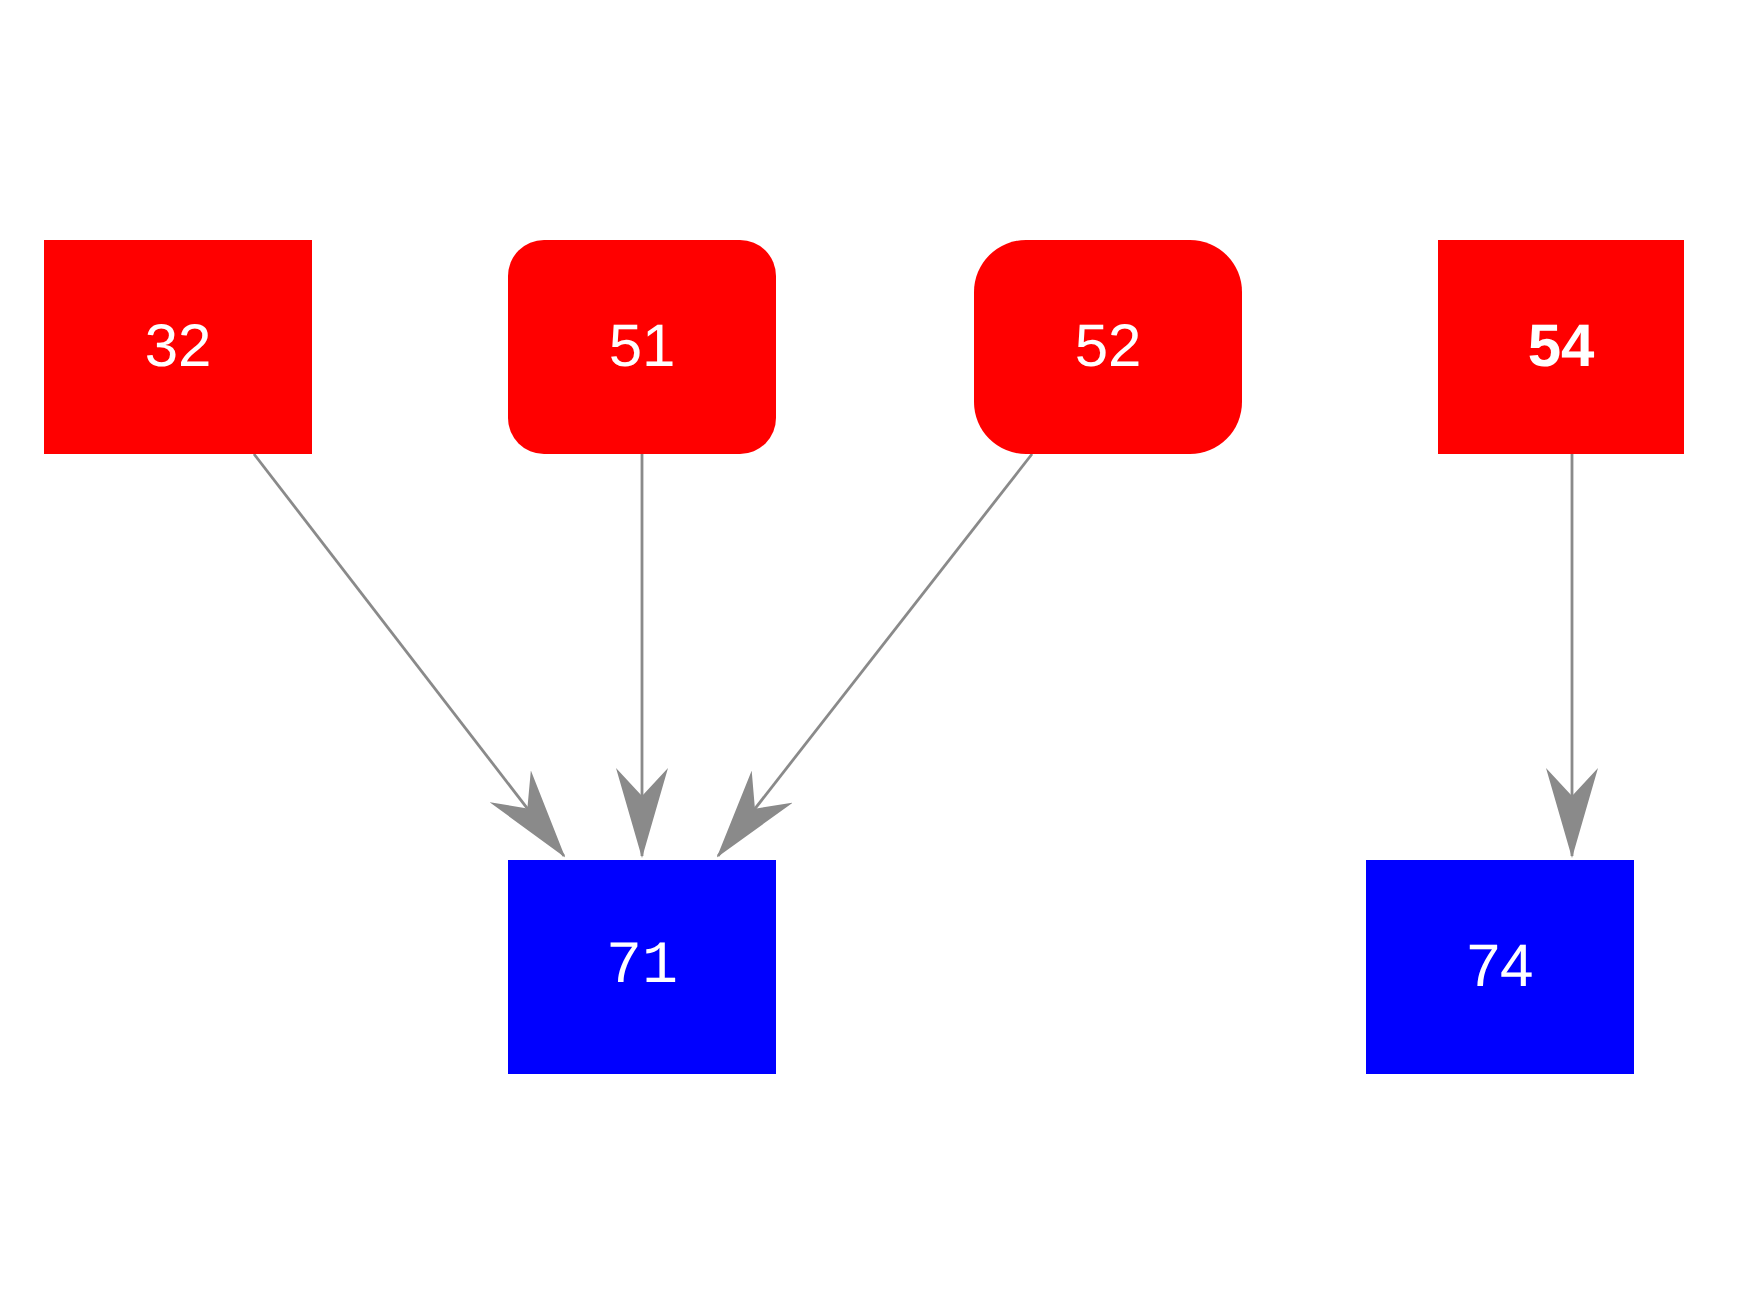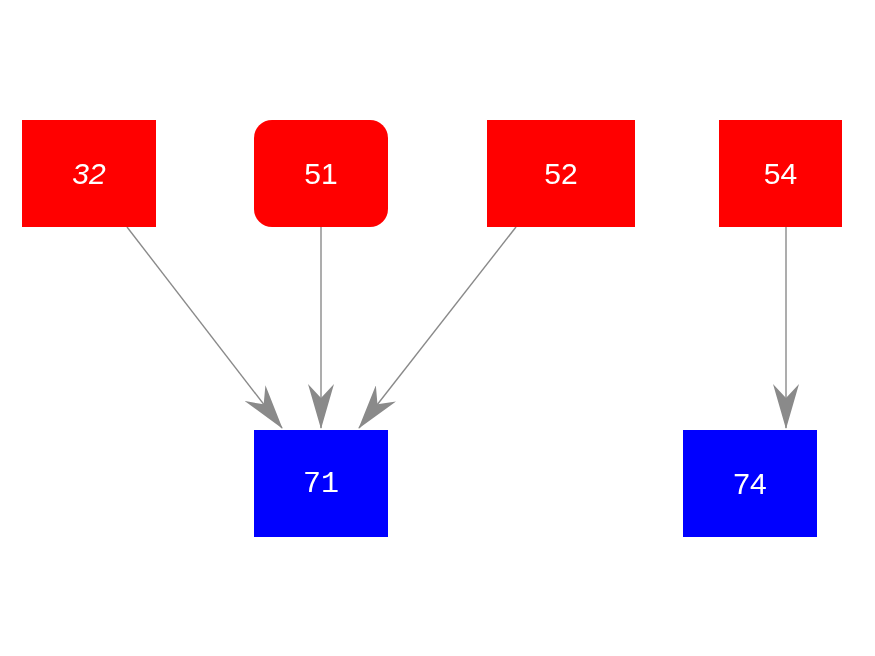--- a/index.html
+++ b/index.html
@@ -44,20 +44,20 @@
       </marker>
     </defs>
     <g id="edge-group">
         <line x1="127" y1="227" x2="282" y2="428" stroke="#8a8a8a" stroke-width="1.4" marker-end="url(#vee)"></line>
         <line x1="321" y1="227" x2="321" y2="428" stroke="#8a8a8a" stroke-width="1.4" marker-end="url(#vee)"></line>
         <line x1="516" y1="227" x2="359" y2="428" stroke="#8a8a8a" stroke-width="1.4" marker-end="url(#vee)"></line>
         <line x1="786" y1="227" x2="786" y2="428" stroke="#8a8a8a" stroke-width="1.4" marker-end="url(#vee)"></line>
       </g>
   </svg>
   <div id="node-layer">
-      <div class="node" style="left: 22px; top: 120px; width: 134px; height: 107px; background: rgb(255, 0, 0); color: rgb(255, 255, 255); font-style: italic;">32</div>
+      <div class="node" style="left: 22px; top: 120px; width: 134px; height: 107px; background: rgb(255, 0, 0); color: rgb(255, 255, 255);">32</div>
       <div class="node" style="left: 254px; top: 120px; width: 134px; height: 107px; background: rgb(255, 0, 0); color: rgb(255, 255, 255); border-radius: 18px;">51</div>
-      <div class="node" style="left: 487px; top: 120px; width: 148px; height: 107px; background: rgb(255, 0, 0); color: rgb(255, 255, 255);">52</div>
-      <div class="node" style="left: 719px; top: 120px; width: 123px; height: 107px; background: rgb(255, 0, 0); color: rgb(255, 255, 255);">54</div>
+      <div class="node" style="left: 487px; top: 120px; width: 134px; height: 107px; background: rgb(255, 0, 0); color: rgb(255, 255, 255); border-radius: 26px;">52</div>
+      <div class="node" style="left: 719px; top: 120px; width: 123px; height: 107px; background: rgb(255, 0, 0); color: rgb(255, 255, 255); font-weight: bold;">54</div>
       <div class="node" style="left: 254px; top: 430px; width: 134px; height: 107px; background: rgb(0, 0, 255); color: rgb(255, 255, 255); font-family: Liberation Mono, monospace;">71</div>
       <div class="node" style="left: 683px; top: 430px; width: 134px; height: 107px; background: rgb(0, 0, 255); color: rgb(255, 255, 255);">74</div>
     </div>
 </div>
 
 </body></html>

